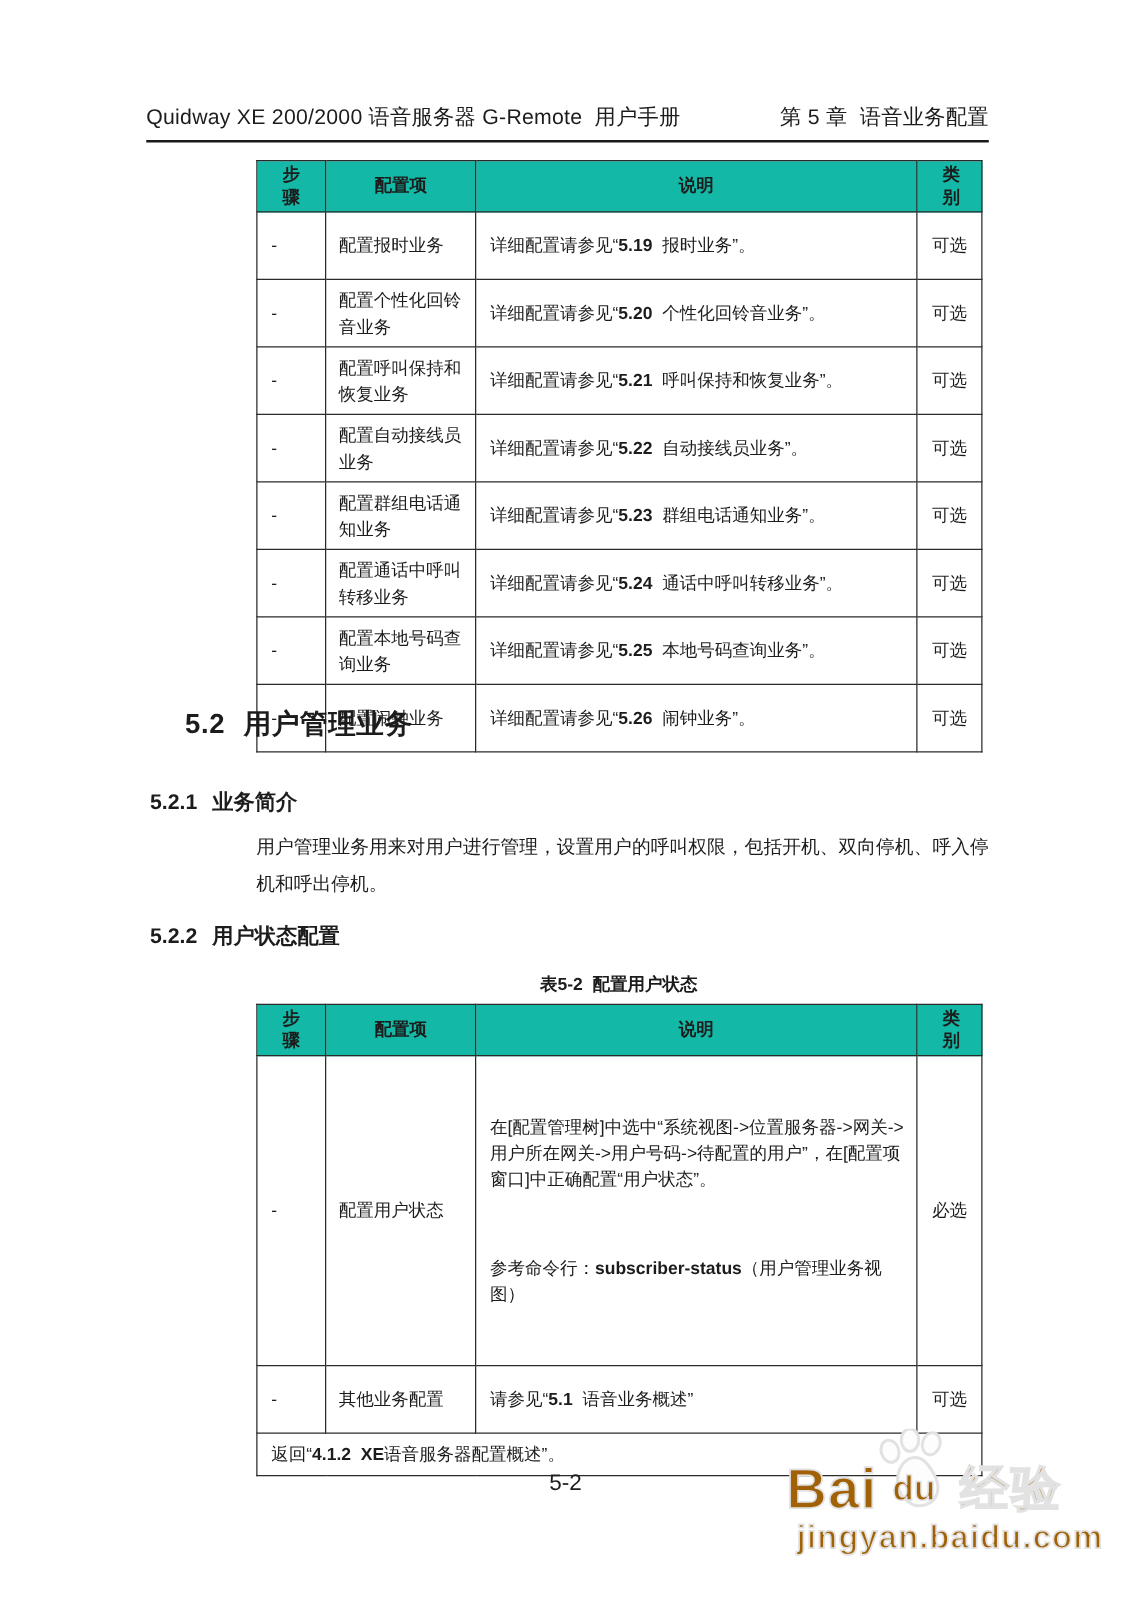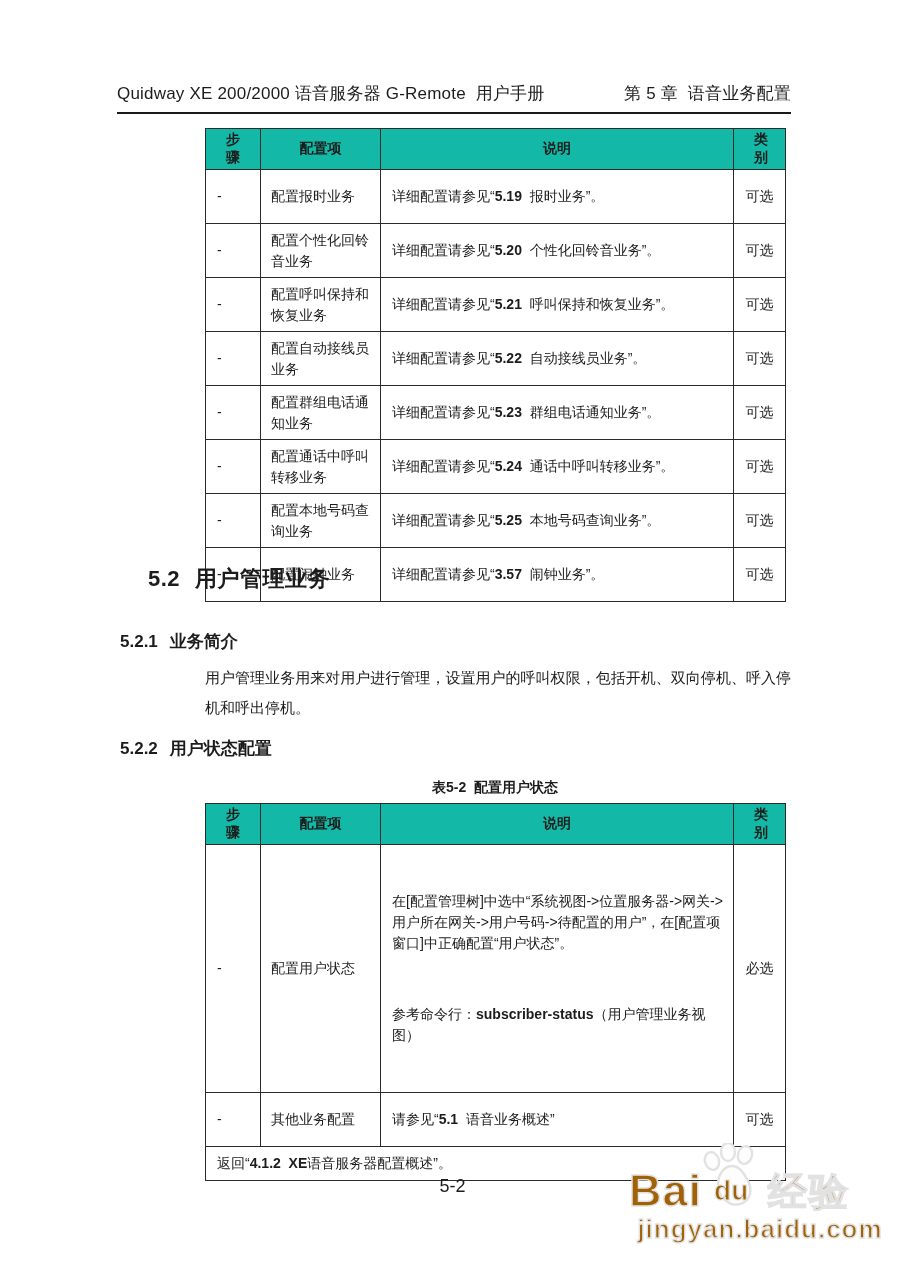--- a/index.html
+++ b/index.html
@@ -140,21 +140,21 @@
     </tr>
     <tr>
       <td class="step-cell">-</td>
       <td class="item-cell">配置本地号码查询业务</td>
       <td class="desc-cell"><span>详细配置请参见“</span><b>5.25</b><span>  本地号码查询业务”。</span></td>
       <td class="cat-cell">可选</td>
     </tr>
     <tr>
       <td class="step-cell">-</td>
       <td class="item-cell">配置闹钟业务</td>
-      <td class="desc-cell"><span>详细配置请参见“</span><b>3.57</b><span>  闹钟业务”。</span></td>
+      <td class="desc-cell"><span>详细配置请参见“</span><b>5.26</b><span>  闹钟业务”。</span></td>
       <td class="cat-cell">可选</td>
     </tr>
   </tbody>
     </table>
 
   <div class="h-level1">
     <span class="sec-num">5.2</span><span>用户管理业务</span>
   </div>
 
   <div class="h-level2 h-521">

